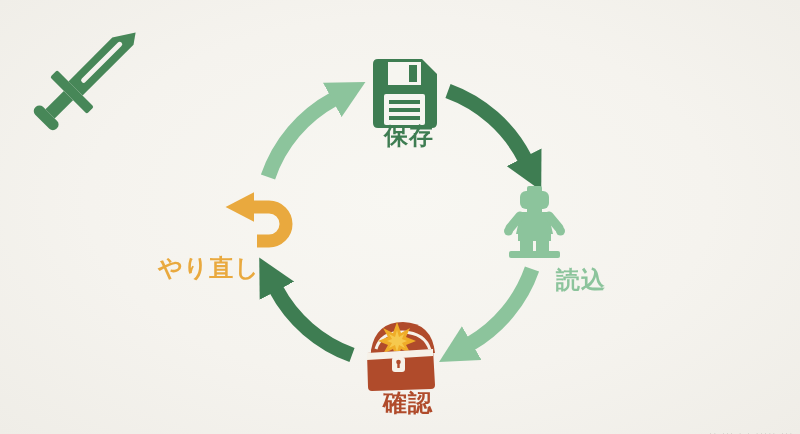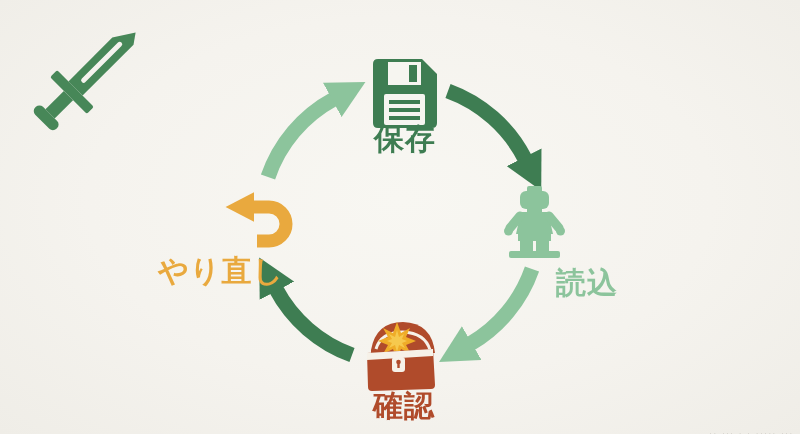--- a/index.html
+++ b/index.html
@@ -2,21 +2,21 @@
 <html><head>
 <meta charset="utf-8">
 <style>
   html,body{margin:0;padding:0;}
   body{font-family:"DejaVu Sans","Liberation Sans",sans-serif;}
   .stage{
     position:relative;width:800px;height:434px;overflow:hidden;
     background:radial-gradient(ellipse at 50% 46%, #f8f7f2 0%, #f5f3ee 55%, #efede7 100%);
   }
   .step-label{
-    position:absolute;font-weight:700;font-size:30px;letter-spacing:1px;
+    position:absolute;font-weight:700;font-size:24px;letter-spacing:1px;
     text-align:right;white-space:nowrap;line-height:1;
   }
   .lbl-save{left:374px;top:124px;width:60px;color:#3e7d52;}
   .lbl-load{left:556px;top:268px;color:#8cc49c;}
   .lbl-check{left:373px;top:391px;width:60px;color:#b04b2b;}
   .lbl-redo{left:158px;top:256px;color:#e9a93e;}
   .watermark{
     position:absolute;right:6px;bottom:-4px;font-size:7px;line-height:1;
     color:#b9b6ae;opacity:.7;letter-spacing:2px;
   }

